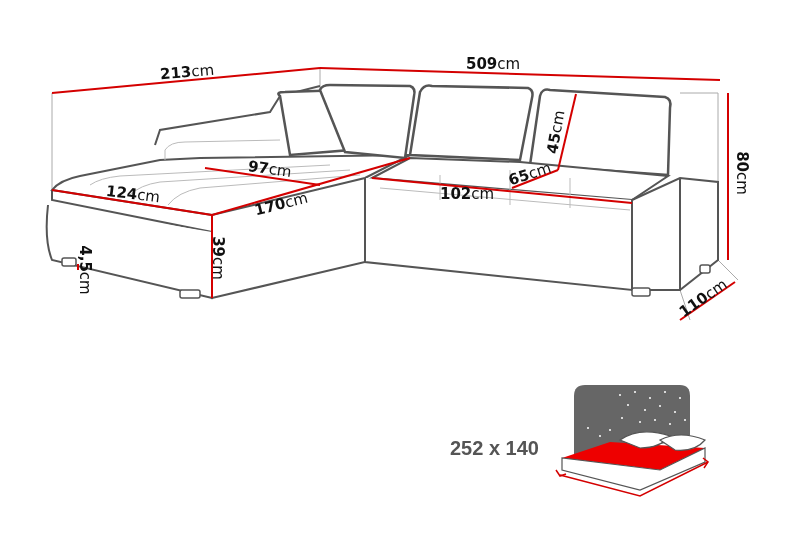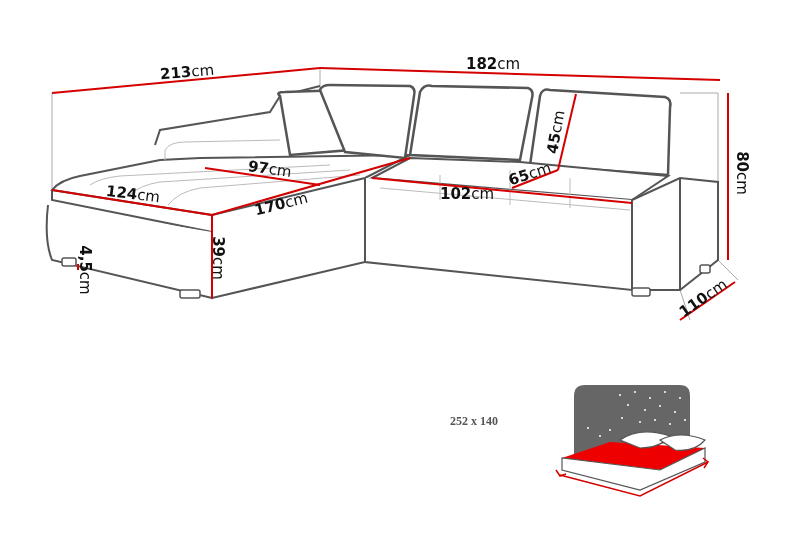--- a/index.html
+++ b/index.html
@@ -2,21 +2,21 @@
 <html><head>
   <meta charset="utf-8">
   <style>
     html, body { margin: 0; padding: 0; background: #ffffff; }
     body { width: 800px; height: 533px; position: relative; overflow: hidden; font-family: "DejaVu Sans", sans-serif; }
     .stage { position: absolute; left: 0; top: 0; width: 800px; height: 533px; }
     svg { position: absolute; left: 0; top: 0; }
     .lbl { position: absolute; font-family: "DejaVu Sans", sans-serif; color: #111; white-space: nowrap; line-height: 1; }
     .lbl b { font-weight: bold; font-size: 15px; }
     .lbl span.u { font-weight: normal; font-size: 15px; }
-    .bed-size { position: absolute; left: 450px; top: 414px; font-family: Liberation Serif, serif; font-weight: bold; font-size: 12px; color: #555555; }
+    .bed-size { position: absolute; left: 450px; top: 437px; font-family: Liberation Sans, sans-serif; font-weight: bold; font-size: 20px; color: #555555; }
   </style>
 </head>
 <body>
 
 <div class="stage">
 
   <svg width="800" height="533" viewBox="0 0 800 533">
     <defs>
       <linearGradient id="shadow" x1="0" y1="0" x2="0" y2="1">
         <stop offset="0" stop-color="#cfcfcf"></stop>
@@ -136,21 +136,21 @@
       <path d="M560,475 L640,496 L708,462" fill="none" stroke="#d40000" stroke-width="1.5"></path>
       <path d="M556,470 L560,476 L566,474" fill="none" stroke="#d40000" stroke-width="1.5"></path>
       <path d="M703,458 L708,462 L704,468" fill="none" stroke="#d40000" stroke-width="1.5"></path>
     </g>
   </svg>
 
   <div class="lbl" style="left:160px; top:64px; transform:rotate(-5deg);">
     <b>213</b><span class="u">cm</span>
   </div>
   <div class="lbl" style="left:466px; top:56px;">
-    <b>182</b><span class="u">cm</span>
+    <b>509</b><span class="u">cm</span>
   </div>
   <div class="lbl" style="left:248px; top:161px; transform:rotate(8deg);">
     <b>97</b><span class="u">cm</span>
   </div>
   <div class="lbl" style="left:106px; top:186px; transform:rotate(7deg);">
     <b>124</b><span class="u">cm</span>
   </div>
   <div class="lbl" style="left:254px; top:196px; transform:rotate(-14deg);">
     <b>170</b><span class="u">cm</span>
   </div>

